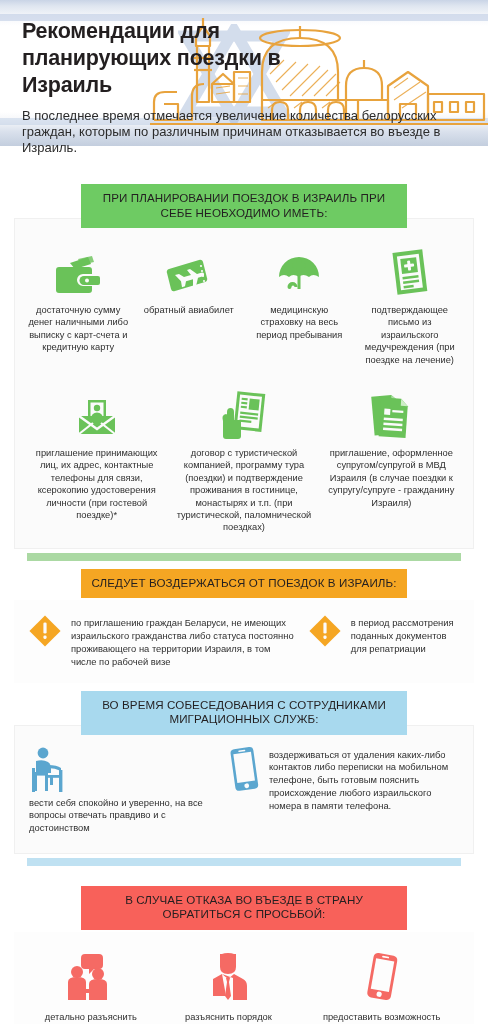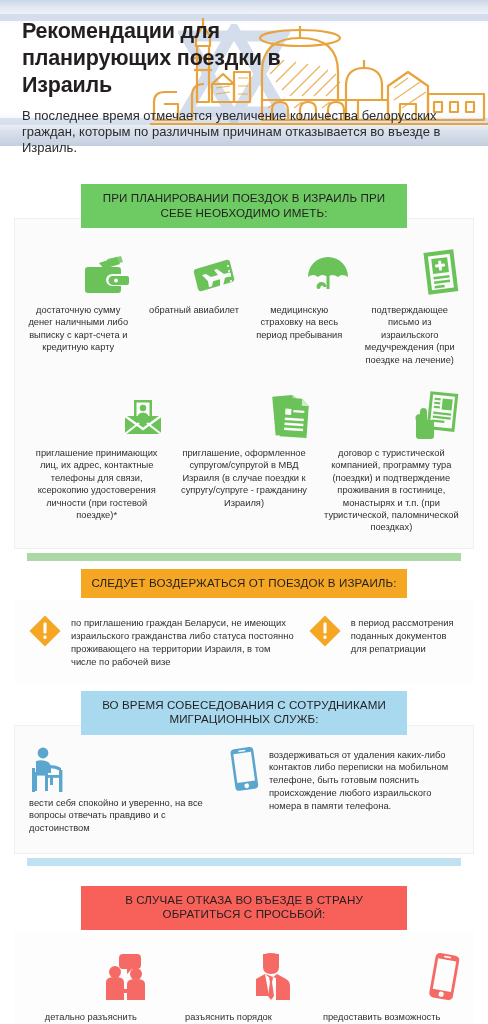--- a/index.html
+++ b/index.html
@@ -115,21 +115,21 @@
     height: 8px;
   }
   .underbar.green { background: #abd9a3; }
   .underbar.blue  { background: #bfe1f2; }
 
   
   .row { display: flex; width: 100%; }
   .cell {
     display: flex;
     flex-direction: column;
-    align-items: flex-end;
+    align-items: center;
     padding: 0 5px;
   }
   .cell .icon { height: 56px; display: flex; align-items: flex-end; justify-content: center; }
   .cell .txt {
     margin-top: 7px;
     text-align: center;
     font-size: 9.3px;
     line-height: 12.4px;
     color: #2f2f2f;
   }
@@ -313,43 +313,20 @@
               <path d="M4 20 h36 v18 h-36z" fill="#6ac259"></path>
               <path d="M4 20 l18 13 l18 -13" fill="none" stroke="#fbfbfb" stroke-width="2.4"></path>
               <path d="M4 38 l14 -11 M40 38 l-14 -11" fill="none" stroke="#fbfbfb" stroke-width="2.2"></path>
             </svg>
           </span>
           <span class="txt">приглашение принимающих лиц, их адрес, контактные телефоны для связи, ксерокопию удостоверения личности (при гостевой поездке)*</span>
         </div>
 
         <div class="cell c3">
           <span class="icon">
-            <svg width="42" height="48" viewBox="0 0 42 48">
-              <g transform="rotate(-5 21 24)">
-                <path d="M3 3 h20 l7 7 v32 h-27z" fill="#6ac259"></path>
-                <path d="M23 3 v7 h7z" fill="#a9dfa1"></path>
-              </g>
-              <g transform="rotate(4 21 24)">
-                <path d="M10 6 h20 l7 7 v32 h-27z" fill="#6ac259"></path>
-                <path d="M30 6 v7 h7z" fill="#cdeec6"></path>
-                <g fill="#fbfbfb">
-                  <rect x="14" y="17" width="6" height="6"></rect>
-                  <rect x="22" y="18" width="11" height="2.2"></rect>
-                  <rect x="14" y="26" width="19" height="2.4"></rect>
-                  <rect x="14" y="31" width="19" height="2.4"></rect>
-                  <rect x="14" y="36" width="19" height="2.4"></rect>
-                </g>
-              </g>
-            </svg>
-          </span>
-          <span class="txt">приглашение, оформленное супругом/супругой в МВД Израиля (в случае поездки к супругу/супруге - гражданину Израиля)</span>
-        </div>
-
-        <div class="cell c3">
-          <span class="icon">
             <svg width="46" height="50" viewBox="0 0 46 50">
               <g transform="rotate(6 23 25)">
                 <rect x="14" y="2" width="28" height="38" fill="#6ac259"></rect>
                 <rect x="17" y="5" width="22" height="32" fill="#fbfbfb"></rect>
                 <rect x="27" y="8" width="10" height="11" fill="#6ac259"></rect>
                 <g fill="#6ac259">
                   <rect x="19" y="8" width="6" height="2.2"></rect>
                   <rect x="19" y="12" width="6" height="2.2"></rect>
                   <rect x="19" y="16" width="6" height="2.2"></rect>
                   <rect x="19" y="22" width="18" height="2.2"></rect>
@@ -360,20 +337,43 @@
               <g fill="#6ac259">
                 <path d="M6 22 q0 -4 3.5 -4 q3.5 0 3.5 4 v8 h-7z"></path>
                 <path d="M2 30 h18 v16 q0 3 -3 3 h-12 q-3 0 -3 -3z"></path>
                 <path d="M2 31 q-2 -6 3 -7 l4 2 v5z"></path>
               </g>
             </svg>
           </span>
           <span class="txt">договор с туристической компанией, программу тура (поездки) и подтверждение проживания в гостинице, монастырях и т.п. (при туристической, паломнической поездках)</span>
         </div>
 
+        <div class="cell c3">
+          <span class="icon">
+            <svg width="42" height="48" viewBox="0 0 42 48">
+              <g transform="rotate(-5 21 24)">
+                <path d="M3 3 h20 l7 7 v32 h-27z" fill="#6ac259"></path>
+                <path d="M23 3 v7 h7z" fill="#a9dfa1"></path>
+              </g>
+              <g transform="rotate(4 21 24)">
+                <path d="M10 6 h20 l7 7 v32 h-27z" fill="#6ac259"></path>
+                <path d="M30 6 v7 h7z" fill="#cdeec6"></path>
+                <g fill="#fbfbfb">
+                  <rect x="14" y="17" width="6" height="6"></rect>
+                  <rect x="22" y="18" width="11" height="2.2"></rect>
+                  <rect x="14" y="26" width="19" height="2.4"></rect>
+                  <rect x="14" y="31" width="19" height="2.4"></rect>
+                  <rect x="14" y="36" width="19" height="2.4"></rect>
+                </g>
+              </g>
+            </svg>
+          </span>
+          <span class="txt">приглашение, оформленное супругом/супругой в МВД Израиля (в случае поездки к супругу/супруге - гражданину Израиля)</span>
+        </div>
+
       </div>
     </div>
 
     <div class="underbar green" style="margin-top:4px;"></div>
   </div>
 
   <div class="section" style="margin-top:8px;">
     <div class="banner orange">СЛЕДУЕТ ВОЗДЕРЖАТЬСЯ ОТ ПОЕЗДОК В ИЗРАИЛЬ:</div>
 
     <div class="panel plain" style="margin-top:2px;padding-top:14px;">

